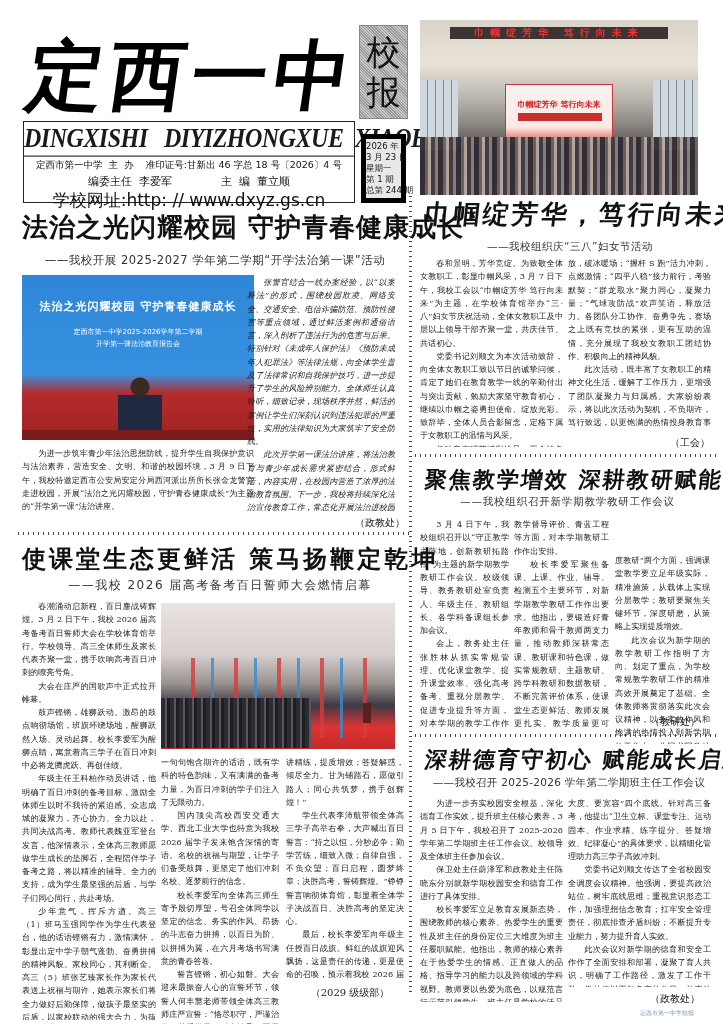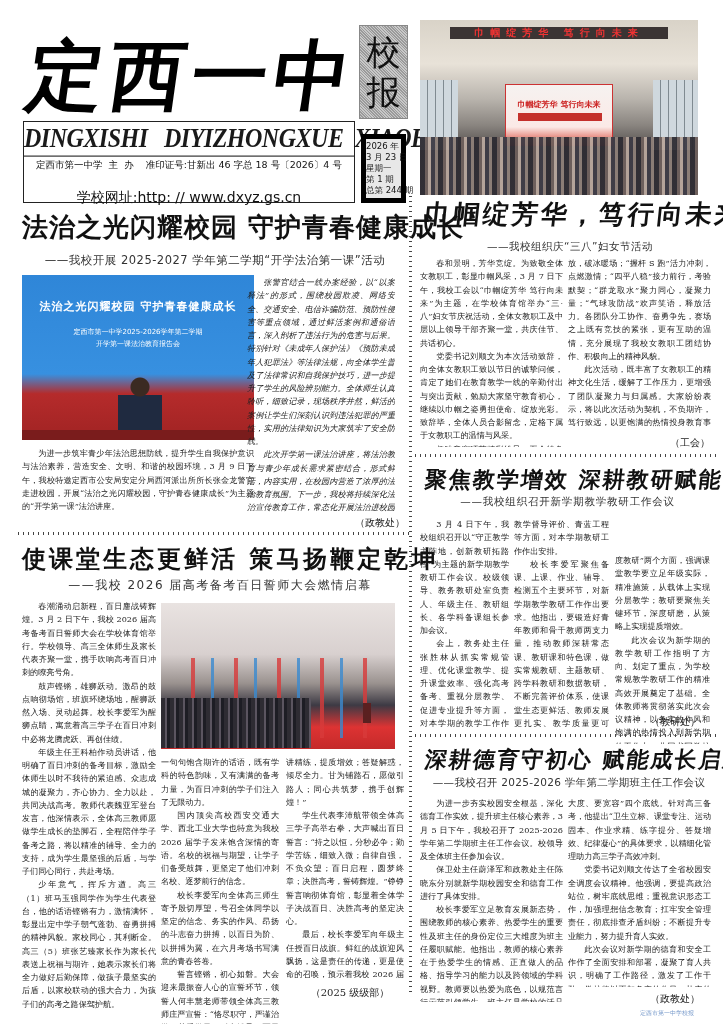--- a/index.html
+++ b/index.html
@@ -10,21 +10,21 @@
 
   
   .mast-title { left: 28px; top: 28px; width: 320px; height: 95px; font-family: "DejaVu Serif", serif; font-weight: bold; font-size: 76px; letter-spacing: 6px; line-height: 95px; color: #000; transform: skewX(-8deg); white-space: nowrap; }
   .mast-xiaobao { left: 359px; top: 25px; width: 49px; height: 94px; background: repeating-linear-gradient(45deg, #9a9a9a 0 1px, #c8c8c8 1px 2px); border: 1px solid #888; display: flex; flex-direction: column; align-items: center; justify-content: center; }
   .mast-xiaobao span { font-family: "DejaVu Sans", sans-serif; font-size: 34px; line-height: 40px; color: #111; font-weight: normal; }
   .pinyin-box { left: 23px; top: 121px; width: 332px; height: 82px; border: 1.5px solid #222; }
   .pinyin { position: absolute; left: 0; top: 0; width: 100%; height: 33px; border-bottom: 1px solid #222; font-family: "Liberation Serif", serif; font-style: italic; font-weight: bold; font-size: 24px; line-height: 33px; text-align: center; transform: scaleY(1.1); white-space: pre; letter-spacing: -0.5px; }
   .pub-line { position: absolute; left: 0; width: 100%; text-align: center; font-family: "DejaVu Sans", sans-serif; white-space: pre; color: #111; }
   .pub-line.l1 { top: 37px; font-size: 9.5px; }
   .pub-line.l2 { top: 52px; font-size: 11px; }
-  .pub-line.l3 { top: 67px; font-size: 14px; }
+  .pub-line.l3 { top: 67px; font-size: 17px; }
   .date-box { left: 361px; top: 134px; width: 45px; height: 69px; border: 5px solid #000000; background: #e8e8e8; display: flex; flex-direction: column; align-items: flex-start; justify-content: space-around; padding: 2px 0; }
   .date-box span { font-family: "DejaVu Sans", sans-serif; font-size: 8.5px; color: #111; line-height: 11px; white-space: nowrap; }
 
   
   .photo { overflow: hidden; }
   .photo-hall { left: 420px; top: 20px; width: 278px; height: 175px; background: linear-gradient(180deg, #d9d3c8 0%, #e8e2d8 25%, #b9b4ad 45%, #8a8580 60%, #4b4645 75%, #7a6d6a 100%); }
   .photo-hall .banner { position: absolute; left: 30px; top: 7px; width: 218px; height: 12px; background: #3b3433; color: #e33; font-size: 10px; font-weight: bold; text-align: center; line-height: 12px; letter-spacing: 6px; font-family: "DejaVu Sans", sans-serif; }
   .photo-hall .screen { position: absolute; left: 85px; top: 64px; width: 108px; height: 62px; background: linear-gradient(180deg, #f6f2f0 0%, #fbe9e6 70%, #d84a3a 100%); border: 1px solid #c33; }
   .photo-hall .screen .st { position: absolute; top: 14px; width: 100%; text-align: center; font-size: 8px; color: #c22; font-weight: bold; font-family: "DejaVu Serif", serif; }
   .photo-hall .screen .ss { position: absolute; top: 28px; left: 12px; width: 84px; height: 8px; background: #c4302b; }
@@ -71,20 +71,21 @@
 <body>
 
 <div class="abs mast-title">定西一中</div>
 <div class="abs mast-xiaobao">
   <span>校</span>
   <span>报</span>
 </div>
 <div class="abs pinyin-box">
   <div class="pinyin">DINGXISHI   DIYIZHONGXUE  XIAOBAO</div>
   <div class="pub-line l1">定西市第一中学  主  办    准印证号:甘新出 46 字总 18 号〔2026〕4 号</div>
+  <div class="pub-line l2">编委主任  李爱军              主  编  董立顺</div>
   <div class="pub-line l3">学校网址:http: // www.dxyz.gs.cn</div>
 </div>
 <div class="abs date-box">
   <span>2026 年</span>
   <span>3 月 23 日</span>
   <span>星期一</span>
   <span>第 1 期</span>
   <span>总第 244 期</span>
 </div>
 
@@ -116,20 +117,21 @@
   <p>此次开学第一课法治讲座，将法治教育与青少年成长需求紧密结合，形式鲜活，内容实用，在校园内营造了浓厚的法治教育氛围。下一步，我校将持续深化法治宣传教育工作，常态化开展法治进校园系列活动，不断夯实校园法治根基，以法治之光护航每一位学子的青春之路，为学生健康快乐成长筑牢坚实的法治屏障。</p>
 </div>
 <div class="abs sig" style="left:330px; top:516px; width:75px;">（政教处）</div>
 
 <div class="abs dot-h" style="left:18px; top:532px; width:392px;"></div>
 
 <div class="abs hl hl-rally">使课堂生态更鲜活  策马扬鞭定乾坤</div>
 <div class="abs sub sub-rally">——我校 2026 届高考备考百日誓师大会燃情启幕</div>
 <div class="abs col" style="left:22px; top:600px; width:134px; height:420px;">
   <p>春潮涌动启新程，百日鏖战铸辉煌。3 月 2 日下午，我校 2026 届高考备考百日誓师大会在学校体育馆举行。学校领导、高三全体师生及家长代表齐聚一堂，携手吹响高考百日冲刺的嘹亮号角。</p>
+  <p>大会在庄严的国歌声中正式拉开帷幕。</p>
   <p>鼓声铿锵，雄狮跃动。激昂的鼓点响彻场馆，班旗环绕场地，醒狮跃然入场、灵动起舞。校长李爱军为醒狮点睛，寓意着高三学子在百日冲刺中必将龙腾虎跃、再创佳绩。</p>
   <p>年级主任王科柏作动员讲话，他明确了百日冲刺的备考目标，激励全体师生以时不我待的紧迫感、众志成城的凝聚力，齐心协力、全力以赴，共同决战高考。教师代表魏亚军登台发言，他深情表示，全体高三教师愿做学生成长的垫脚石，全程陪伴学子备考之路，将以精准的辅导、全力的支持，成为学生最坚强的后盾，与学子们同心同行，共赴考场。</p>
   <p>少年意气，挥斥方遒。高三（1）班马玉强同学作为学生代表登台，他的话语铿锵有力，激情满怀，彰显出定中学子朝气蓬勃、奋勇拼搏的精神风貌。家校同心，其利断金。高三（5）班张艺臻家长作为家长代表送上祝福与期许，她表示家长们将全力做好后勤保障，做孩子最坚实的后盾，以家校联动的强大合力，为孩子们的高考之路保驾护航。</p>
 
 </div>
 <div class="abs photo photo-rally">
   <div class="flags"></div>
   <div class="people"></div>
   <div class="podium"></div>
 </div>
@@ -137,21 +139,21 @@
   <p style="text-indent:0">一句句饱含期许的话语，既有学科的特色韵味，又有满满的备考力量，为百日冲刺的学子们注入了无限动力。</p>
   <p>国内顶尖高校西安交通大学、西北工业大学也特意为我校 2026 届学子发来饱含深情的寄语。名校的祝福与期望，让学子们备受鼓舞，更坚定了他们冲刺名校、逐梦前行的信念。</p>
   <p>校长李爱军向全体高三师生寄予殷切厚望，号召全体同学以坚定的信念、务实的作风、昂扬的斗志奋力拼搏，以百日为阶、以拼搏为翼，在六月考场书写满意的青春答卷。</p>
   <p>誓言铿锵，初心如磐。大会迎来最振奋人心的宣誓环节，领誓人何丰慧老师带领全体高三教师庄严宣誓：“恪尽职守，严谨治学；关爱学子，耐心辅导。百日冲刺，我们并肩同行；攻坚克难，我们保驾护航。精</p>
 </div>
 <div class="abs col" style="left:286px; top:756px; width:118px; height:222px;">
   <p style="text-indent:0">讲精练，提质增效；答疑解惑，倾尽全力。甘为铺路石，愿做引路人；同心共筑梦，携手创辉煌！”</p>
   <p>学生代表李沛航带领全体高三学子高举右拳，大声喊出百日誓言：“持之以恒，分秒必争；勤学苦练，细致入微；自律自强，不负众望；百日启程，圆梦终章；决胜高考，誓铸辉煌。”铮铮誓言响彻体育馆，彰显着全体学子决战百日、决胜高考的坚定决心。</p>
   <p>最后，校长李爱军向年级主任授百日战旗。鲜红的战旗迎风飘扬，这是责任的传递，更是使命的召唤，预示着我校 2026 届高三年级正式迈入高考百日冲刺的关键阶段。全体高三师生将以战旗为引，以誓言为勉，以饱满的热情、昂扬的斗志，投入到百日备考的逐梦征程中。</p>
 </div>
-<div class="abs sig" style="left:310px; top:986px; width:80px; text-align:center;">（2025 级级部）</div>
+<div class="abs sig" style="left:310px; top:986px; width:80px; text-align:center;">（2029 级级部）</div>
 
 <div class="abs dot-v" style="left:409px; top:196px; height:800px;"></div>
 
 <div class="abs hl hl-women">巾帼绽芳华，笃行向未来</div>
 <div class="abs sub sub-women">——我校组织庆“三八”妇女节活动</div>
 <div class="abs col" style="left:420px; top:257px; width:143px; height:190px;">
   <p>春和景明，芳华竞绽。为致敬全体女教职工，彰显巾帼风采，3 月 7 日下午，我校工会以“巾帼绽芳华 笃行向未来”为主题，在学校体育馆举办“三·八”妇女节庆祝活动，全体女教职工及中层以上领导干部齐聚一堂，共庆佳节、共话初心。</p>
   <p>党委书记刘顺文为本次活动致辞，向全体女教职工致以节日的诚挚问候，肯定了她们在教育教学一线的辛勤付出与突出贡献，勉励大家坚守教育初心，继续以巾帼之姿勇担使命、绽放光彩。致辞毕，全体人员合影留念，定格下属于女教职工的温情与风采。</p>
   <p>趣味竞赛环节精彩纷呈，五个特色项目依次展开。“纸杯金字塔”巧思叠</p>
 </div>

